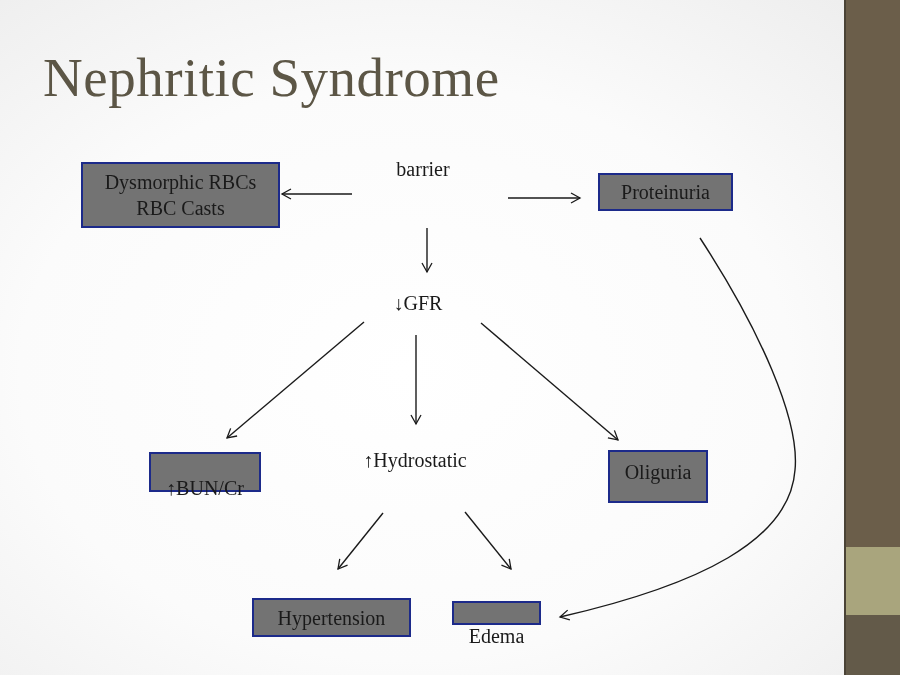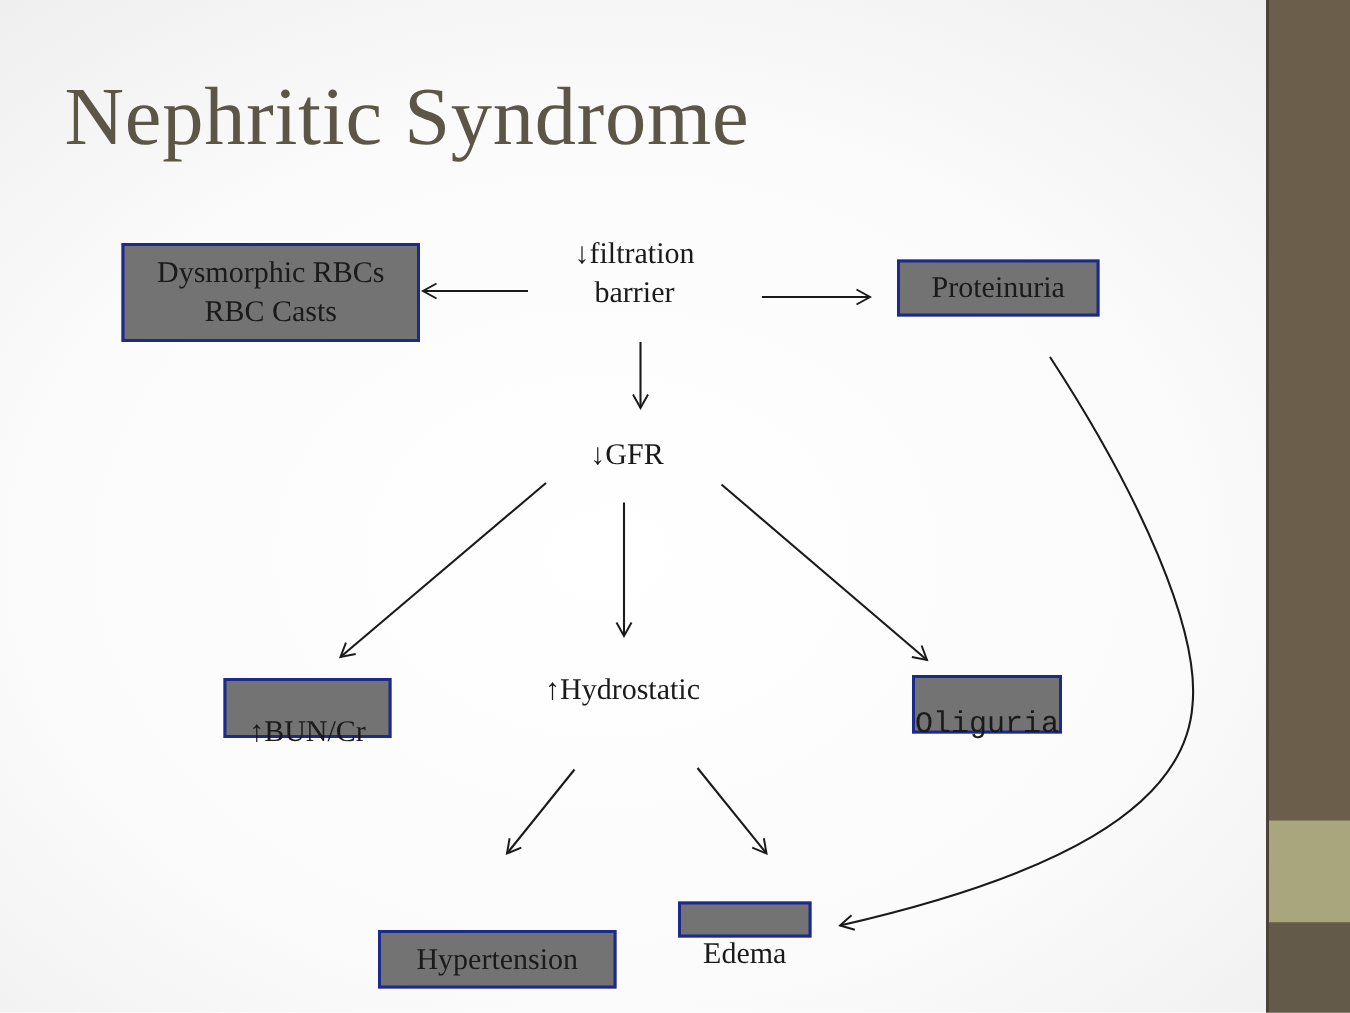--- a/index.html
+++ b/index.html
@@ -40,36 +40,35 @@
     <line x1="364" y1="322" x2="227" y2="438" marker-end="url(#ah)"></line>
     <line x1="416" y1="335" x2="416" y2="424" marker-end="url(#ah)"></line>
     <line x1="481" y1="323" x2="618" y2="440" marker-end="url(#ah)"></line>
     <line x1="383" y1="513" x2="338" y2="569" marker-end="url(#ah)"></line>
     <line x1="465" y1="512" x2="511" y2="569" marker-end="url(#ah)"></line>
     <path d="M700,238 C760,330 800,420 795,470 C790,540 700,585 560,617" marker-end="url(#ah)"></path>
   </g>
 </svg>
 
 <div class="node" style="left:358px;top:156px;width:130px;">
-  <div>↓filtration</div>
   <div>barrier</div>
 </div>
 
 <div class="node boxed" style="left:81px;top:162px;width:199px;height:66px;padding-top:5px;">
   <div>Dysmorphic RBCs</div>
   <div>RBC Casts</div>
 </div>
 
 <div class="node boxed" style="left:598px;top:173px;width:135px;height:38px;padding-top:4px;">Proteinuria</div>
 
 <div class="node" style="left:378px;top:290px;width:80px;">↓GFR</div>
 
 <div class="node boxed" style="left:116px;top:452px;width:112px;height:40px;padding-top:21px;margin-left:33px;">↑BUN/Cr</div>
 
 <div class="node" style="left:340px;top:447px;width:150px;">
   <div>↑Hydrostatic</div>
 </div>
 
-<div class="node boxed" style="left:608px;top:450px;width:100px;height:39px;padding-top:19px;font-family:Liberation Mono, monospace;">Oliguria</div>
+<div class="node boxed" style="left:608px;top:450px;width:100px;height:53px;padding-top:7px;">Oliguria</div>
 
-<div class="node boxed" style="left:252px;top:620px;width:159px;height:39px;padding-top:5px;">Hypertension</div>
+<div class="node boxed" style="left:252px;top:598px;width:159px;height:39px;padding-top:5px;">Hypertension</div>
 
 <div class="node boxed" style="left:452px;top:601px;width:89px;height:21px;padding-top:20px;">Edema</div>
 
 </body></html>

